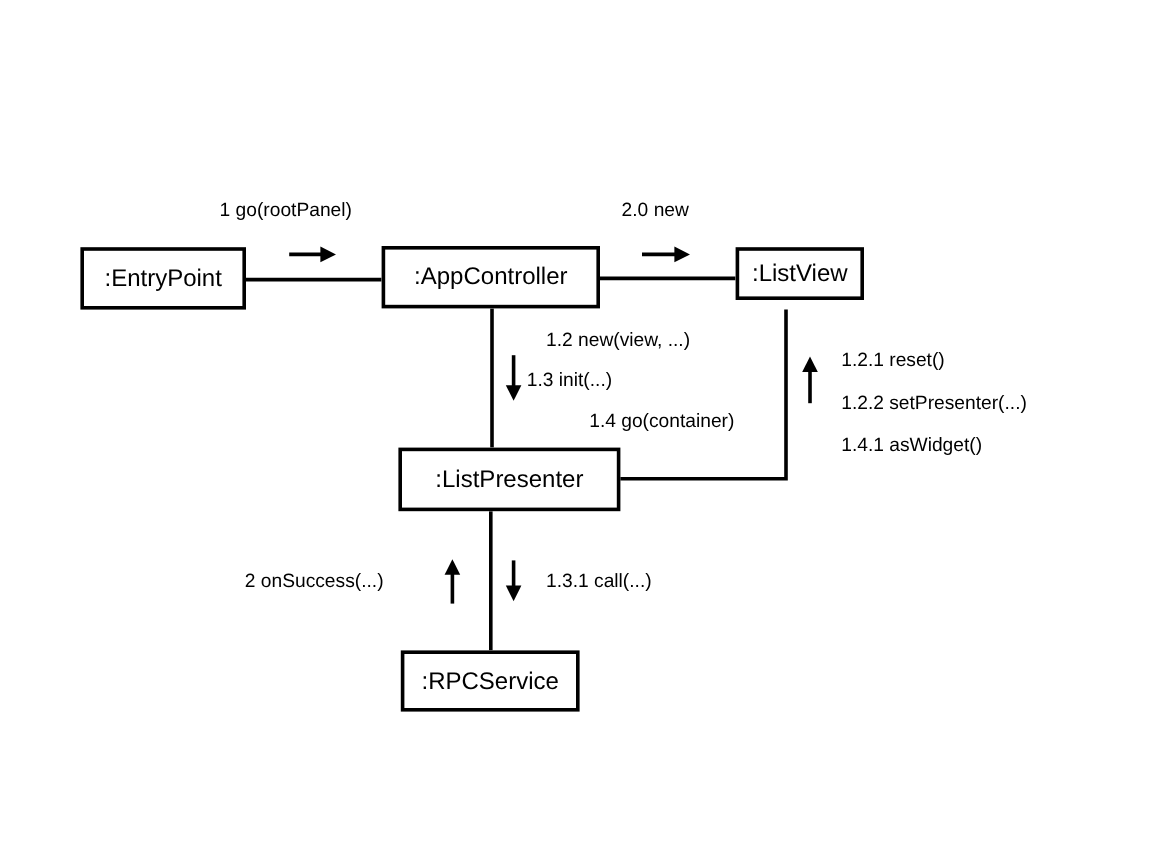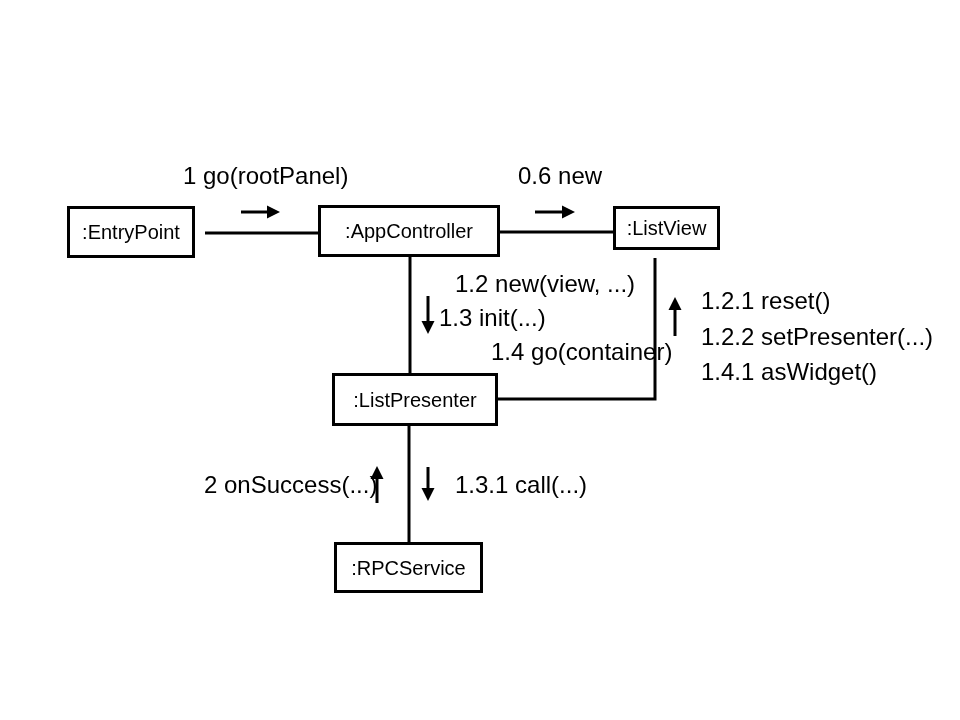--- a/index.html
+++ b/index.html
@@ -28,28 +28,28 @@
     box-sizing: border-box;
     border: 3px solid #000000;
     background: #ffffff;
     display: flex;
     align-items: center;
     justify-content: center;
     font-size: 20px;
     line-height: 1;
     white-space: nowrap;
   }
-  #node-entrypoint    { left: 67px;  top: 206px; width: 128px; height: 52px; }
+  #node-entrypoint    { left: 67px;  top: 206px; width: 138px; height: 52px; }
   #node-appcontroller { left: 318px; top: 205px; width: 182px; height: 52px; }
   #node-listview      { left: 613px; top: 206px; width: 107px; height: 44px; }
-  #node-listpresenter { left: 332px; top: 373px; width: 166px; height: 53px; text-align: center; }
+  #node-listpresenter { left: 332px; top: 373px; width: 185px; height: 53px; text-align: center; }
   #node-rpcservice    { left: 334px; top: 542px; width: 149px; height: 51px; text-align: center; }
   .msg {
     position: absolute;
-    font-size: 24px;
+    font-size: 16px;
     line-height: 20px;
     white-space: nowrap;
   }
   #msg-m1     { left: 183px; top: 166px; }
   #msg-m1_1   { left: 518px; top: 166px; }
   #msg-m1_2   { left: 455px; top: 274px; }
   #msg-m1_3   { left: 439px; top: 308px; }
   #msg-m1_4   { left: 455px; top: 342px; margin-left: 36px; }
   #msg-m1_2_1 { left: 701px; top: 291px; text-align: right; }
   #msg-m1_2_2 { left: 701px; top: 327px; }
@@ -106,21 +106,21 @@
     <span>:ListView</span>
   </div>
   <div class="node" id="node-listpresenter">
     <span>:ListPresenter</span>
   </div>
   <div class="node" id="node-rpcservice">
     <span>:RPCService</span>
   </div>
 
   <div class="msg" id="msg-m1">1 go(rootPanel)</div>
-  <div class="msg" id="msg-m1_1">0.6 new</div>
+  <div class="msg" id="msg-m1_1">2.0 new</div>
   <div class="msg" id="msg-m1_2">1.2 new(view, ...)</div>
   <div class="msg" id="msg-m1_3">1.3 init(...)</div>
   <div class="msg" id="msg-m1_4">1.4 go(container)</div>
   <div class="msg" id="msg-m1_2_1">1.2.1 reset()</div>
   <div class="msg" id="msg-m1_2_2">1.2.2 setPresenter(...)</div>
   <div class="msg" id="msg-m1_4_1">1.4.1 asWidget()</div>
   <div class="msg" id="msg-m2">2 onSuccess(...)</div>
   <div class="msg" id="msg-m1_3_1">1.3.1 call(...)</div>
 
 </div>

